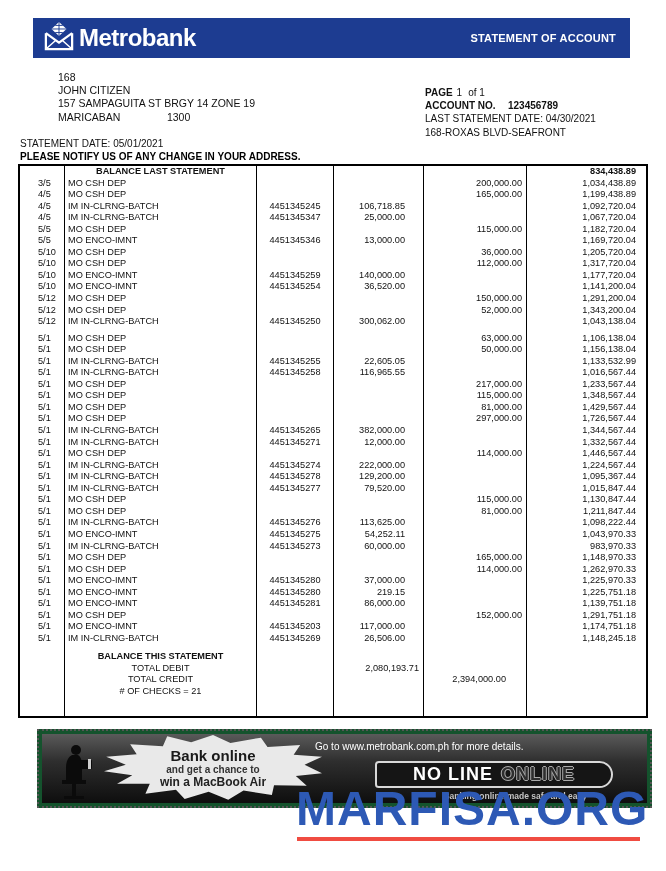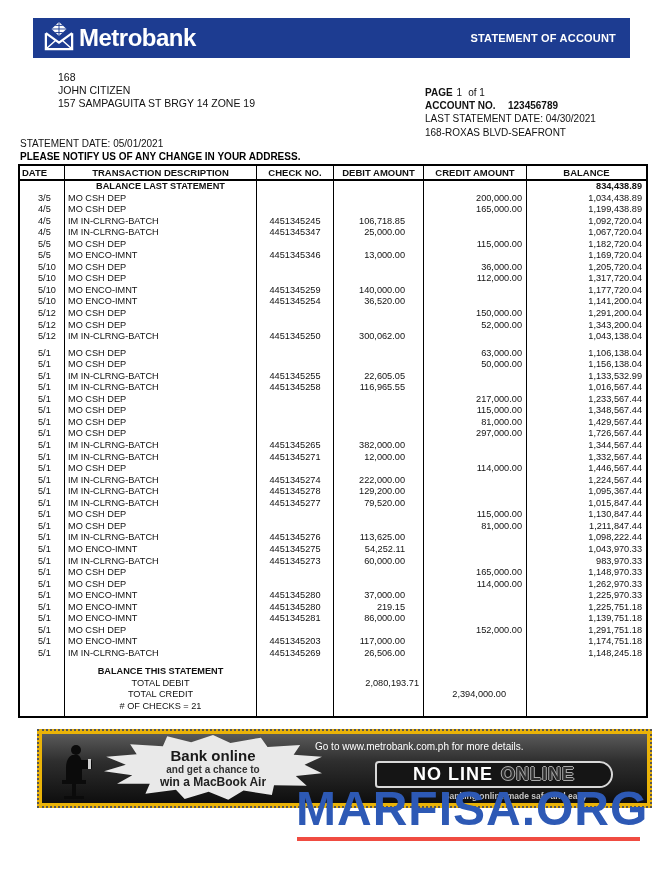--- a/index.html
+++ b/index.html
@@ -30,36 +30,36 @@
   .cell { border-right:1px solid #000; padding:0 3px; white-space:nowrap; overflow:hidden; }
   .cell:last-child { border-right:none; }
   .thead { font-weight:bold; border-bottom:2px solid #000; height:15px; line-height:14px; font-size:9.5px; }
   .thead .cell { text-align:center; }
   .thead .cell.c-date { text-align:left; padding-left:2px; }
   .trow { height:11.55px; line-height:11.55px; }
   .trow .c-date { padding-left:18px; }
   .trow .c-check { text-align:center; }
   .trow .c-debit { text-align:right; padding-right:18px; }
   .trow .c-credit { text-align:right; padding-right:4px; }
-  .trow .c-balance { text-align:right; padding-right:4px; }
+  .trow .c-balance { text-align:right; padding-right:10px; }
   .trow.opening .c-desc { font-weight:bold; text-align:center; }
   .trow.opening .c-balance { font-weight:bold; }
   .spacer-row { height:5px; line-height:5px; }
   .spacer-row2 { height:7px; line-height:7px; }
   .srow { height:11.5px; line-height:11.5px; }
   .srow .c-desc { text-align:center; }
   .srow.stitle .c-desc { font-weight:bold; }
   .srow .c-debit { text-align:right; padding-right:4px; }
   .srow .c-credit { text-align:right; padding-right:20px; }
   .fill-row { flex:1; }
   .fill-row .cell { height:100%; }
 
   
   .ad-frame { position:absolute; left:37px; top:729px; width:615px; height:79px;
-    border:2px dotted #555; padding:3px; background:#eab308; }
+    border:2px dotted #555; padding:3px; background:#14532d; }
   .ad-inner { position:relative; width:100%; height:100%;
     background:linear-gradient(180deg,#5a5a5a 0%,#2e2e2e 40%,#0e0e0e 100%); overflow:hidden; }
   .silhouette { position:absolute; left:10px; top:8px; }
   .burst { position:absolute; left:62px; top:1px; width:218px; height:66px; background:#e9e9e9;
     clip-path:polygon(50% 0%,58% 12%,72% 4%,75% 18%,90% 15%,87% 30%,100% 33%,92% 45%,100% 58%,88% 62%,93% 77%,78% 76%,77% 91%,64% 84%,57% 98%,48% 86%,37% 97%,33% 83%,19% 89%,21% 74%,6% 74%,13% 61%,0% 55%,10% 45%,1% 33%,15% 29%,12% 14%,27% 17%,29% 2%,40% 11%);
     display:flex; flex-direction:column; align-items:center; justify-content:center; text-align:center; color:#1a1a1a; }
   .burst .l1 { font-size:15px; font-weight:bold; }
   .burst .l2 { font-size:10px; font-weight:bold; color:#333; }
   .burst .l3 { font-size:12px; font-weight:bold; color:#222; }
   .ad-cta { position:absolute; right:12px; top:7px; width:320px; text-align:left;
@@ -96,48 +96,44 @@
       </span>
       <span class="brand-name">Metrobank</span>
     </div>
     <div class="header-title">STATEMENT OF ACCOUNT</div>
   </div>
 
   <div class="recipient">
     <div>168</div>
     <div>JOHN CITIZEN</div>
     <div>157 SAMPAGUITA ST BRGY 14 ZONE 19</div>
+    <div class="city-line">
+      <span class="city">MARICABAN</span>
+      <span>1300</span>
+    </div>
   </div>
 
   <div class="meta-block">
     <div>
       <span class="b">PAGE</span><span class="page-num">1</span><span>of 1</span>
     </div>
     <div>
       <span class="acct-label">ACCOUNT NO.</span><span class="b">123456789</span>
     </div>
     <div>LAST STATEMENT DATE:  04/30/2021</div>
     <div>168-ROXAS BLVD-SEAFRONT</div>
   </div>
 
   <div class="stmt-date">
     <span>STATEMENT DATE:</span>
     <span>05/01/2021</span>
   </div>
   <div class="notice">PLEASE NOTIFY US OF ANY CHANGE IN YOUR ADDRESS.</div>
 
   <div class="stmt-table">
-    <div class="grid thead">
-      <div class="cell c-date">DATE</div>
-      <div class="cell c-desc">TRANSACTION DESCRIPTION</div>
-      <div class="cell c-check">CHECK NO.</div>
-      <div class="cell c-debit">DEBIT AMOUNT</div>
-      <div class="cell c-credit">CREDIT AMOUNT</div>
-      <div class="cell c-balance">BALANCE</div>
-    </div>
 
     <div class="grid trow opening">
       <div class="cell c-date"></div>
       <div class="cell c-desc">BALANCE LAST STATEMENT</div>
       <div class="cell c-check"></div>
       <div class="cell c-debit"></div>
       <div class="cell c-credit"></div>
       <div class="cell c-balance">834,438.89</div>
     </div>
 

